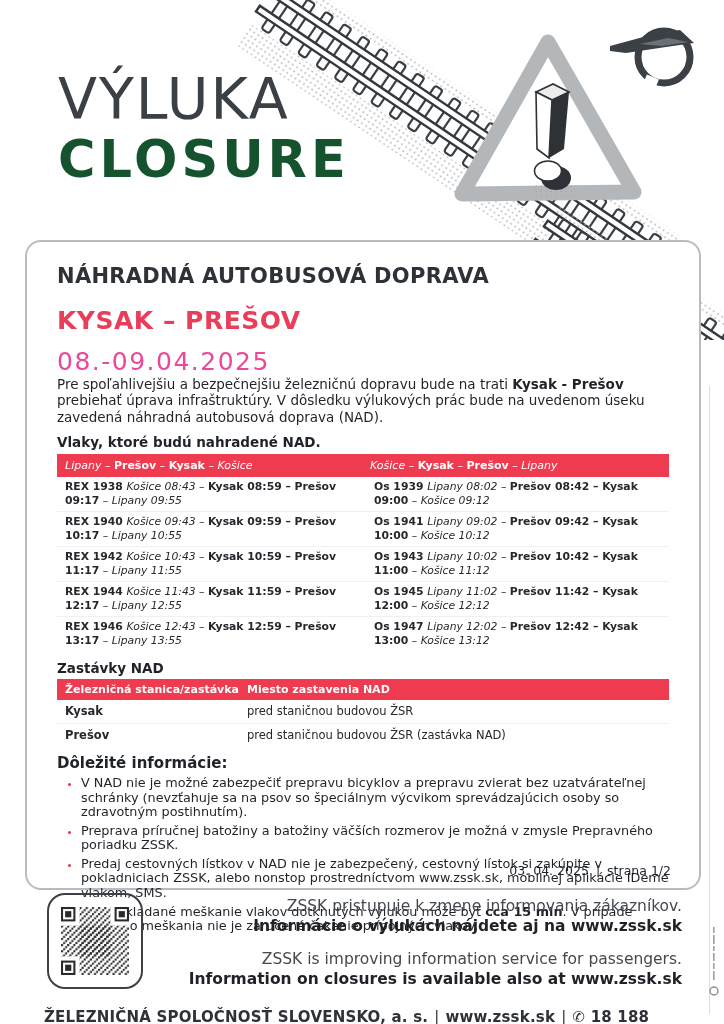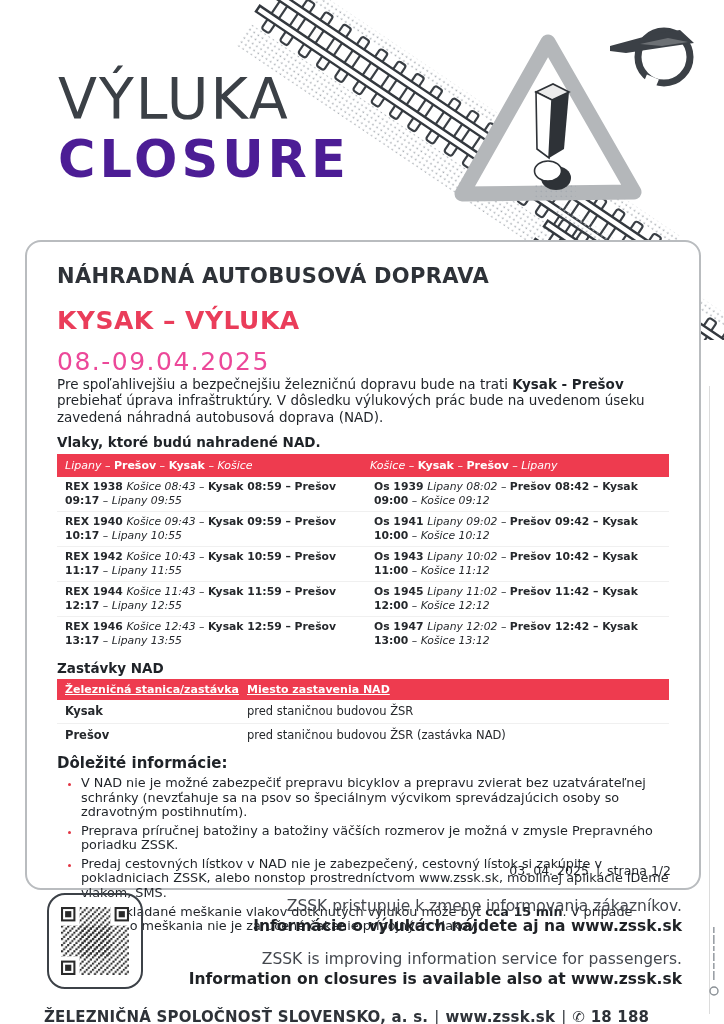--- a/index.html
+++ b/index.html
@@ -2,36 +2,36 @@
 <html><head>
 <meta charset="utf-8">
 <style>
   html,body{margin:0;padding:0;background:#ffffff;}
   .page{position:relative;width:724px;height:1024px;background:#ffffff;overflow:hidden;
         font-family:"DejaVu Sans","Liberation Sans",sans-serif;color:#25282c;}
   
   .hero{position:absolute;left:0;top:0;width:724px;height:340px;}
   .wordmark{position:absolute;left:58px;top:70px;line-height:1.02;user-select:none;}
   .wordmark .sk{font-size:57px;font-weight:400;letter-spacing:2px;color:#3b4046;}
-  .wordmark .en{font-size:51px;font-weight:800;letter-spacing:4px;color:#4c1d95;margin-top:6px;}
+  .wordmark .en{font-size:51px;font-weight:800;letter-spacing:4px;color:#14532d;margin-top:6px;}
   
   .card{position:absolute;left:25px;top:240px;width:676px;height:650px;box-sizing:border-box;
         background:#fff;border:2px solid #b9bcbf;border-radius:16px;padding:20px 30px 14px 30px;}
   .card h1{margin:2px 0 0;font-size:21px;line-height:1.15;font-weight:800;color:#2e3238;letter-spacing:.3px;}
   .route{margin-top:18px;font-size:25px;font-weight:800;color:#ea3d5a;letter-spacing:.5px;}
   .dates{margin-top:12px;font-size:25px;font-weight:400;color:#ec4899;letter-spacing:1.5px;}
   .intro{font-size:13.5px;line-height:1.2;color:#1f2328;max-width:630px;}
   .sec-title{margin-top:9px;font-size:13.5px;font-weight:700;color:#1f2328;}
   .redbar{margin-top:4px;background:#ee3b4f;color:#fff;display:grid;grid-template-columns:1fr 1fr;
           column-gap:14px;font-size:11px;line-height:1.2;padding:5px 8px 5px 8px;}
   .rows .trow{display:grid;grid-template-columns:1fr 1fr;column-gap:14px;font-size:10.8px;
               line-height:1.3;padding:3px 0 3px 8px;border-bottom:1px solid #f0f0f0;}
   .rows .trow:last-child{border-bottom:none;}
   .stopbar{margin-top:3px;background:#ee3b4f;color:#fff;display:grid;grid-template-columns:182px 1fr;
-           font-size:11px;font-weight:700;padding:4px 8px;text-decoration:underline;}
+           font-size:11px;font-weight:700;padding:4px 8px;}
   .stops .srow{display:grid;grid-template-columns:182px 1fr;font-size:11.5px;line-height:1.25;
                padding:4px 0 4px 8px;border-bottom:1px solid #f0f0f0;}
   .stops .srow:last-child{border-bottom:none;}
   .srow .st{font-weight:700;}
   .info-title{margin-top:8px;font-size:15px;font-weight:700;color:#1f2328;}
   ul.info{margin:4px 0 0;padding-left:24px;}
   ul.info li{font-size:12.8px;line-height:1.14;margin-bottom:4px;color:#1f2328;}
   ul.info li::marker{color:#e23442;font-size:11px;}
   .card-footer{position:absolute;right:28px;bottom:10px;font-size:12.5px;color:#1f2328;}
   .card-footer .sep{padding:0 7px;}
@@ -130,21 +130,21 @@
       </g>
     </svg>
     <div class="wordmark">
       <div class="sk">VÝLUKA</div>
       <div class="en">CLOSURE</div>
     </div>
   </div>
 
   <div class="card">
     <h1>NÁHRADNÁ AUTOBUSOVÁ DOPRAVA</h1>
-    <div class="route">KYSAK – VÝLUKA</div>
+    <div class="route">KYSAK – PREŠOV</div>
     <div class="dates">08.-09.04.2025</div>
     <div class="intro"><span>Pre spoľahlivejšiu a bezpečnejšiu železničnú dopravu bude na trati </span><span style="font-weight: 700;">Kysak - Prešov</span><span> prebiehať úprava infraštruktúry. V dôsledku výlukových prác bude na uvedenom úseku zavedená náhradná autobusová doprava (NAD).</span></div>
 
     <div class="sec-title">Vlaky, ktoré budú nahradené NAD.</div>
     <div class="redbar">
       <div><span style="font-style: italic;">Lipany</span><span> – </span><span style="font-weight: 700;">Prešov</span><span> – </span><span style="font-weight: 700;">Kysak</span><span> – </span><span style="font-style: italic;">Košice</span></div>
       <div><span style="font-style: italic;">Košice</span><span> – </span><span style="font-weight: 700;">Kysak</span><span> – </span><span style="font-weight: 700;">Prešov</span><span> – </span><span style="font-style: italic;">Lipany</span></div>
     </div>
     <div class="rows">
       <div class="trow">

